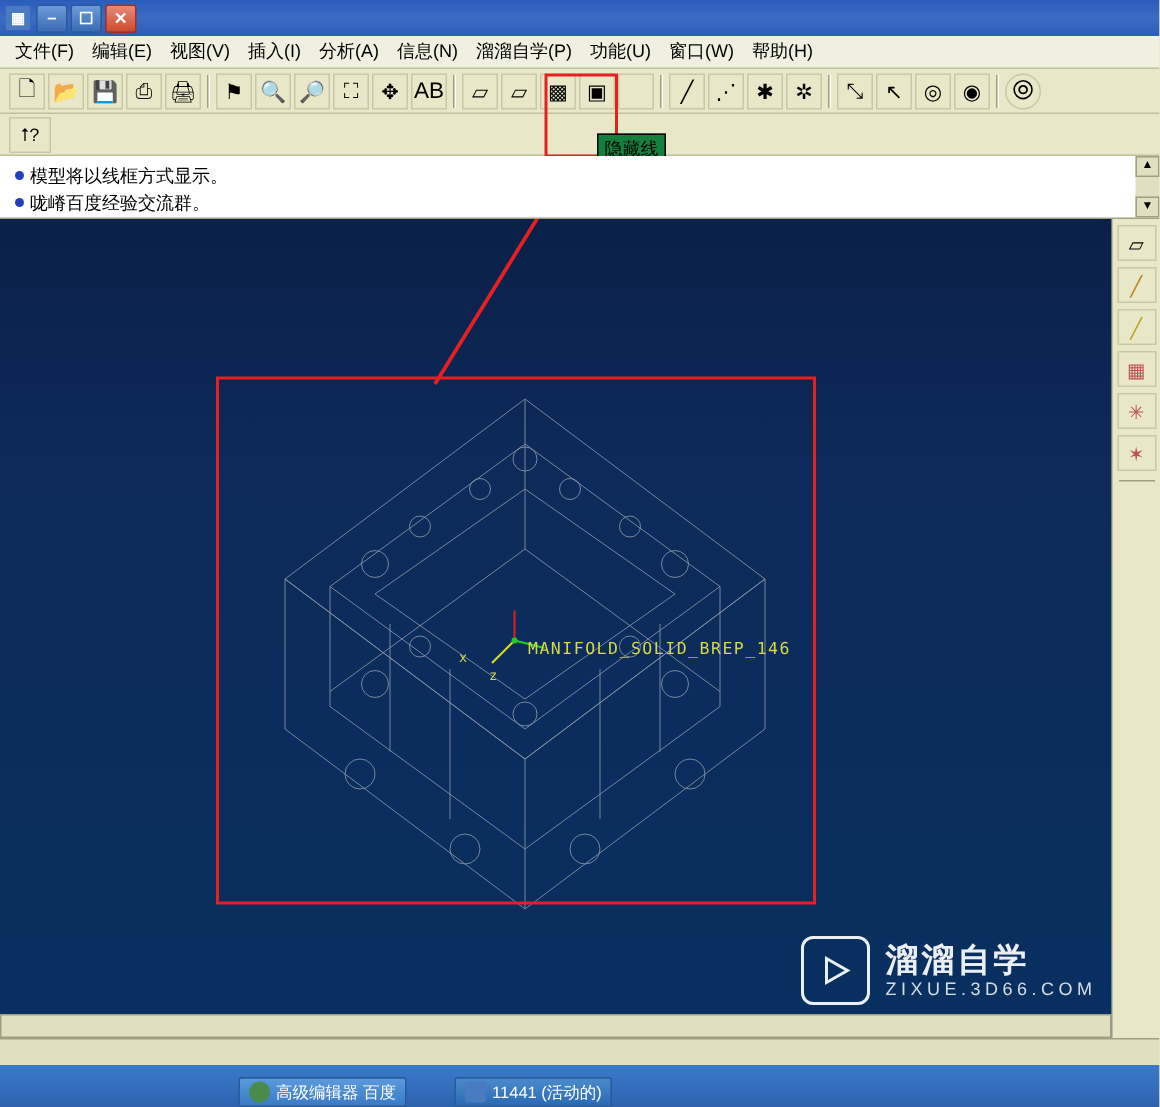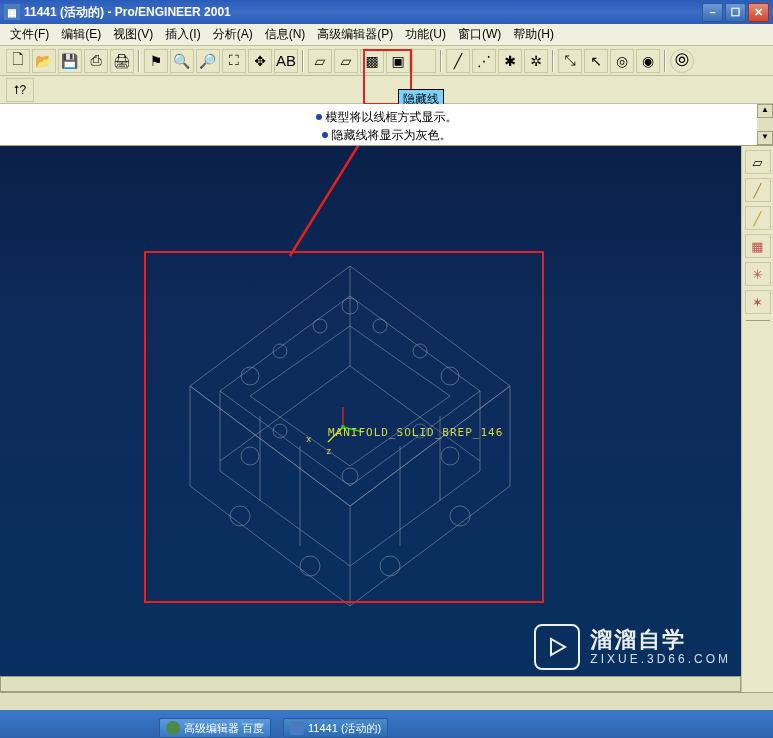--- a/index.html
+++ b/index.html
@@ -98,21 +98,20 @@
       padding: 4px 10px;
       border-bottom: 1px solid #a0a080;
       position: relative;
     }
     .msg-line {
       display: flex;
       align-items: center;
       gap: 4px;
       font-size: 12px;
       line-height: 1.5;
-      justify-content: center;
     }
     .bullet {
       width: 6px; height: 6px;
       background: #2040c0;
       border-radius: 50%;
     }
     .msg-scroll {
       position: absolute;
       right: 0;
       top: 0;
@@ -195,21 +194,21 @@
       border: 2px solid #e62020;
       background: transparent;
       pointer-events: none;
     }
     .anno-arrow {
       position: absolute;
       pointer-events: none;
     }
     .tooltip-box {
       position: absolute;
-      background: #7dd3fc;
+      background: #15803d;
       border: 1px solid #000;
       padding: 1px 4px;
       font-size: 12px;
     }
     .model-label {
       position: absolute;
       color: #d8d840;
       font-size: 11px;
       font-family: monospace;
       letter-spacing: 1px;
@@ -256,41 +255,35 @@
       width: 400px;
       height: 360px;
     }
     .wire-model svg { width: 100%; height: 100%; }
   </style>
 </head>
 <body>
 
 <div class="titlebar">
   <span class="app-icon">▦</span>
-  <span class="title-text">
-    <span>11441</span>
-    <span>(活动的)</span>
-    <span>-</span>
-    <span>Pro/ENGINEER 2001</span>
-  </span>
   <div class="win-controls">
     <div class="win-btn">–</div>
     <div class="win-btn">☐</div>
     <div class="win-btn close">✕</div>
   </div>
 </div>
 
 <div class="menubar">
   <div class="menu-item">文件(F)</div>
   <div class="menu-item">编辑(E)</div>
   <div class="menu-item">视图(V)</div>
   <div class="menu-item">插入(I)</div>
   <div class="menu-item">分析(A)</div>
   <div class="menu-item">信息(N)</div>
-  <div class="menu-item">高级编辑器(P)</div>
+  <div class="menu-item">溜溜自学(P)</div>
   <div class="menu-item">功能(U)</div>
   <div class="menu-item">窗口(W)</div>
   <div class="menu-item">帮助(H)</div>
 </div>
 
 <div class="toolbar">
   <div class="tool-btn">🗋</div>
   <div class="tool-btn">📂</div>
   <div class="tool-btn">💾</div>
   <div class="tool-btn">⎙</div>
@@ -330,21 +323,21 @@
 
 <div class="tooltip-box" style="left:398px; top:89px;">隐藏线</div>
 
 <div class="msg-panel">
   <div class="msg-line">
     <span class="bullet"></span>
     <span>模型将以线框方式显示。</span>
   </div>
   <div class="msg-line">
     <span class="bullet"></span>
-    <span>隐藏线将显示为灰色。</span>
+    <span>咙嵴百度经验交流群。</span>
   </div>
   <div class="msg-scroll">
     <div class="sbtn">▲</div>
     <div style="flex:1"></div>
     <div class="sbtn">▼</div>
   </div>
 </div>
 
 <div class="main-area">
   <div class="viewport">
@@ -390,21 +383,21 @@
       <svg width="50" height="50">
         <line x1="25" y1="25" x2="25" y2="5" stroke="#d02020" stroke-width="1.5"></line>
         <line x1="25" y1="25" x2="45" y2="30" stroke="#20d020" stroke-width="1.5"></line>
         <line x1="25" y1="25" x2="10" y2="40" stroke="#d8d820" stroke-width="1.5"></line>
         <circle cx="25" cy="25" r="2" fill="#20d020"></circle>
       </svg>
     </div>
     <div class="model-label" style="left:306px; top:288px; font-size:9px;">x</div>
     <div class="model-label" style="left:326px; top:300px; font-size:9px;">z</div>
 
-    <div class="model-label" style="left:328px; top:280px;">MANIFOLD_SOLID_BREP_146</div>
+    <div class="model-label" style="left:352px; top:280px;">MANIFOLD_SOLID_BREP_146</div>
 
     <div class="anno-red-box" style="left:144px; top:105px; width:400px; height:352px;"></div>
 
     <svg class="anno-arrow" style="left:0; top:-170px; width:740px; height:350px; position:absolute;">
       <defs>
         <marker id="ah" markerWidth="10" markerHeight="10" refX="8" refY="3" orient="auto">
           <path d="M0,0 L9,3 L0,6 Z" fill="#e62020"></path>
         </marker>
       </defs>
       <line x1="290" y1="280" x2="395" y2="110" stroke="#e62020" stroke-width="2.5" marker-end="url(#ah)"></line>
@@ -437,17 +430,17 @@
 </div>
 
 <div class="status-strip"></div>
 
 <div class="taskbar">
   <div style="width:145px;"></div>
   <div class="task-item">
     <span class="task-icon"></span>
     <span>高级编辑器 百度</span>
   </div>
-  <div class="task-item" style="background:linear-gradient(to bottom,#4a8acb,#2a6ab5);">
+  <div class="task-item" style="background:linear-gradient(to bottom,#4a8acb,#2a6ab5);margin-left:20px;">
     <span class="task-icon" style="background:#4a7ac0;border-radius:2px;"></span>
     <span>11441 (活动的)</span>
   </div>
 </div>
 
 </body></html>

